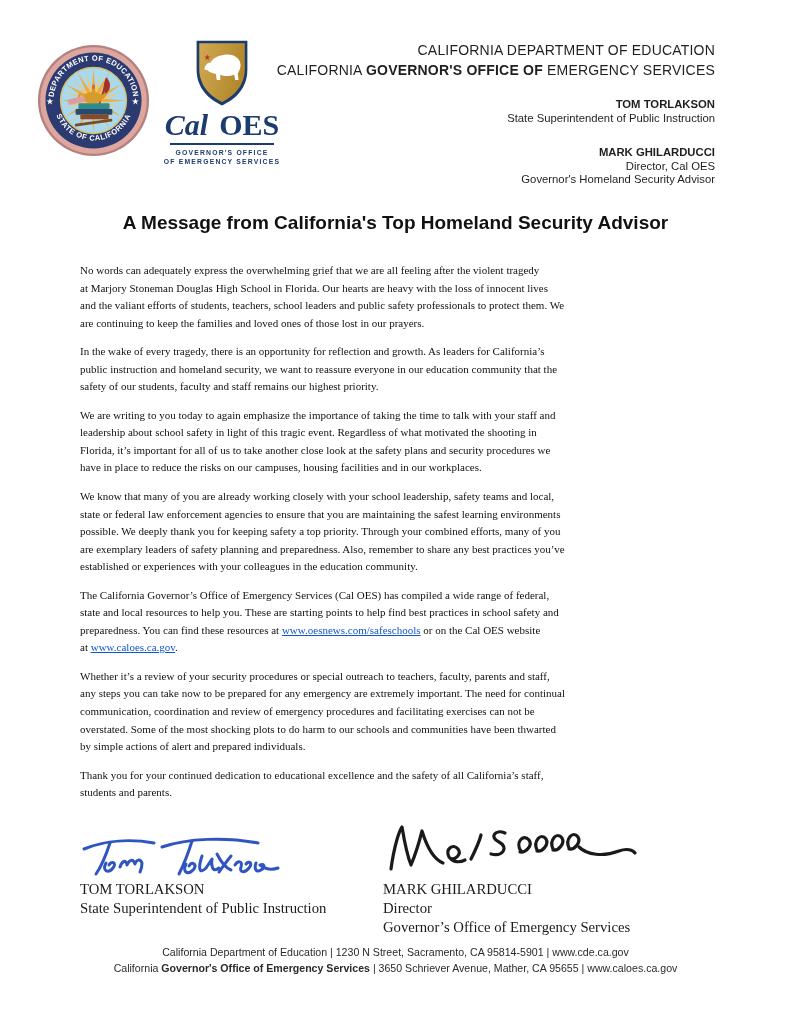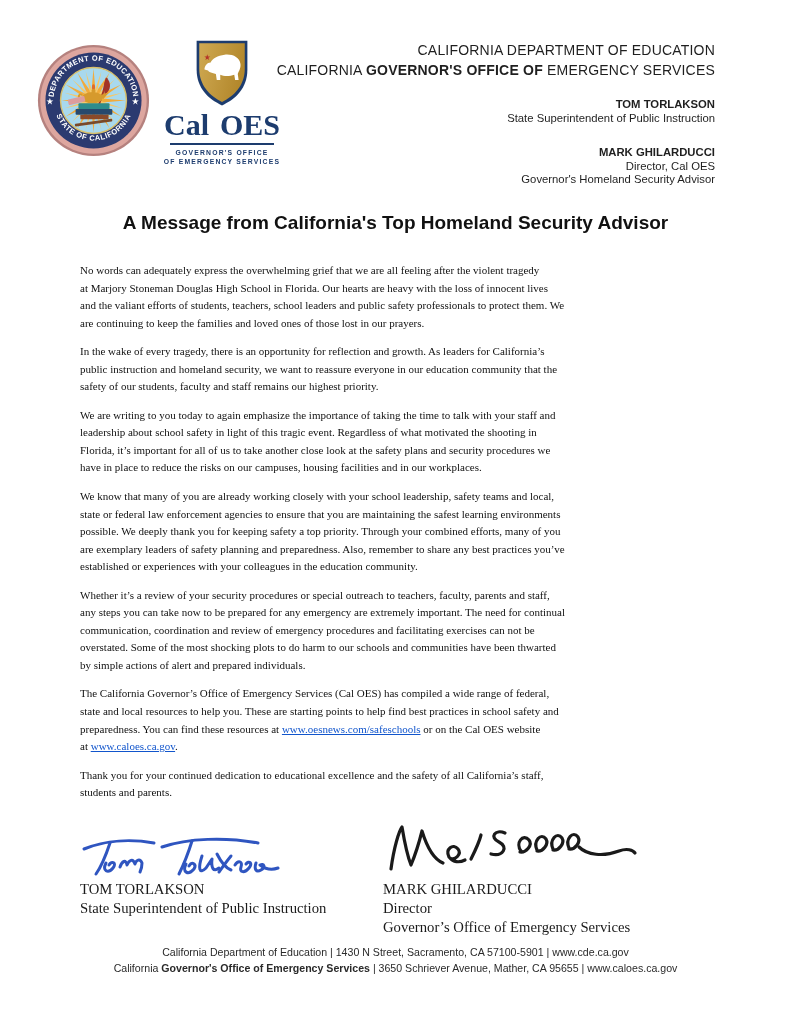--- a/index.html
+++ b/index.html
@@ -5,21 +5,21 @@
   html,body { margin:0; padding:0; background:#ffffff; }
   .page {
     position:relative; width:791px; height:1024px; background:#ffffff;
     font-family:"Liberation Serif", serif; color:#1a1a1a; overflow:hidden;
   }
   
   .seal { position:absolute; left:37px; top:44px; width:113px; height:113px; }
   .caloes { position:absolute; left:157px; top:38px; width:130px; text-align:center; }
   .caloes-shield { display:block; margin:0 auto; }
   .caloes-word { margin-top:2px; color:#1d3c6e; font-family:"Liberation Serif", serif; font-weight:bold; font-size:30px; line-height:30px; letter-spacing:0; }
-  .caloes-word .cal { margin-right:11px; }
+  .caloes-word .cal { font-style:italic; margin-right:11px; }
   .caloes-rule { width:104px; height:2px; background:#1d3c6e; margin:3px auto 3px; }
   .caloes-sub { color:#1d3c6e; font-family:"Liberation Sans", sans-serif; font-weight:bold; font-size:6.8px; line-height:9px; letter-spacing:1.2px; }
   .hdr-right { position:absolute; top:44px; right:76px; text-align:right; font-family:"Liberation Sans", sans-serif; color:#1f1f1f; }
   .org-line { font-size:14px; line-height:13px; letter-spacing:0.2px; }
   .org-line + .org-line { margin-top:7px;margin-left:36px; }
   .official { margin-top:21px; font-size:11.3px; line-height:13.5px; }
   .official .nm { font-weight:bold; }
   .official .ttl { font-weight:normal; }
   .official .ttl-bold { font-weight:normal; }
   
@@ -162,29 +162,29 @@
 safety of our students, faculty and staff remains our highest priority.</p>
     <p class="para">We are writing to you today to again emphasize the importance of taking the time to talk with your staff and
 leadership about school safety in light of this tragic event. Regardless of what motivated the shooting in
 Florida, it’s important for all of us to take another close look at the safety plans and security procedures we
 have in place to reduce the risks on our campuses, housing facilities and in our workplaces.</p>
     <p class="para">We know that many of you are already working closely with your school leadership, safety teams and local,
 state or federal law enforcement agencies to ensure that you are maintaining the safest learning environments
 possible. We deeply thank you for keeping safety a top priority. Through your combined efforts, many of you
 are exemplary leaders of safety planning and preparedness. Also, remember to share any best practices you’ve
 established or experiences with your colleagues in the education community.</p>
+    <p class="para"><span>The California Governor’s Office of Emergency Services (Cal OES) has compiled a wide range of federal,
+state and local resources to help you. These are starting points to help find best practices in school safety and
+preparedness. You can find these resources at </span><a class="doclink">www.oesnews.com/safeschools</a><span> or on the Cal OES website
+at </span><a class="doclink">www.caloes.ca.gov</a><span>.</span></p>
     <p class="para">Whether it’s a review of your security procedures or special outreach to teachers, faculty, parents and staff,
 any steps you can take now to be prepared for any emergency are extremely important. The need for continual
 communication, coordination and review of emergency procedures and facilitating exercises can not be
 overstated. Some of the most shocking plots to do harm to our schools and communities have been thwarted
 by simple actions of alert and prepared individuals.</p>
-    <p class="para"><span>The California Governor’s Office of Emergency Services (Cal OES) has compiled a wide range of federal,
-state and local resources to help you. These are starting points to help find best practices in school safety and
-preparedness. You can find these resources at </span><a class="doclink">www.oesnews.com/safeschools</a><span> or on the Cal OES website
-at </span><a class="doclink">www.caloes.ca.gov</a><span>.</span></p>
     <p class="para">Thank you for your continued dedication to educational excellence and the safety of all California’s staff,
 students and parents.</p>
   </div>
 
   <div class="signatures">
     <div class="sig-col left">
       <div class="sig-img-wrap">
         <svg width="205" height="46" viewBox="0 0 205 46" fill="none" stroke="#2f55c0" stroke-width="3" stroke-linecap="round" stroke-linejoin="round">
           <path d="M4 17 C 26 8, 52 7, 74 11"></path>
           <path d="M30 11 C 26 23, 21 35, 16 42"></path>
@@ -216,17 +216,17 @@
           <path d="M196 28 C 204 36, 220 38, 236 32 C 244 29, 250 31, 252 34"></path>
         </svg>
       </div>
       <div class="sig-name">MARK GHILARDUCCI</div>
       <div>Director</div>
       <div>Governor’s Office of Emergency Services</div>
     </div>
   </div>
 
   <div class="footer">
-    <div>California Department of Education | 1430 N Street, Sacramento, CA 57100-5901 | www.cde.ca.gov</div>
+    <div>California Department of Education | 1230 N Street, Sacramento, CA 95814-5901 | www.cde.ca.gov</div>
     <div><span>California </span><b>Governor's Office of Emergency Services</b><span> | 3650 Schriever Avenue, Mather, CA 95655 | www.caloes.ca.gov</span></div>
   </div>
 
 </div>
 
 </body></html>

